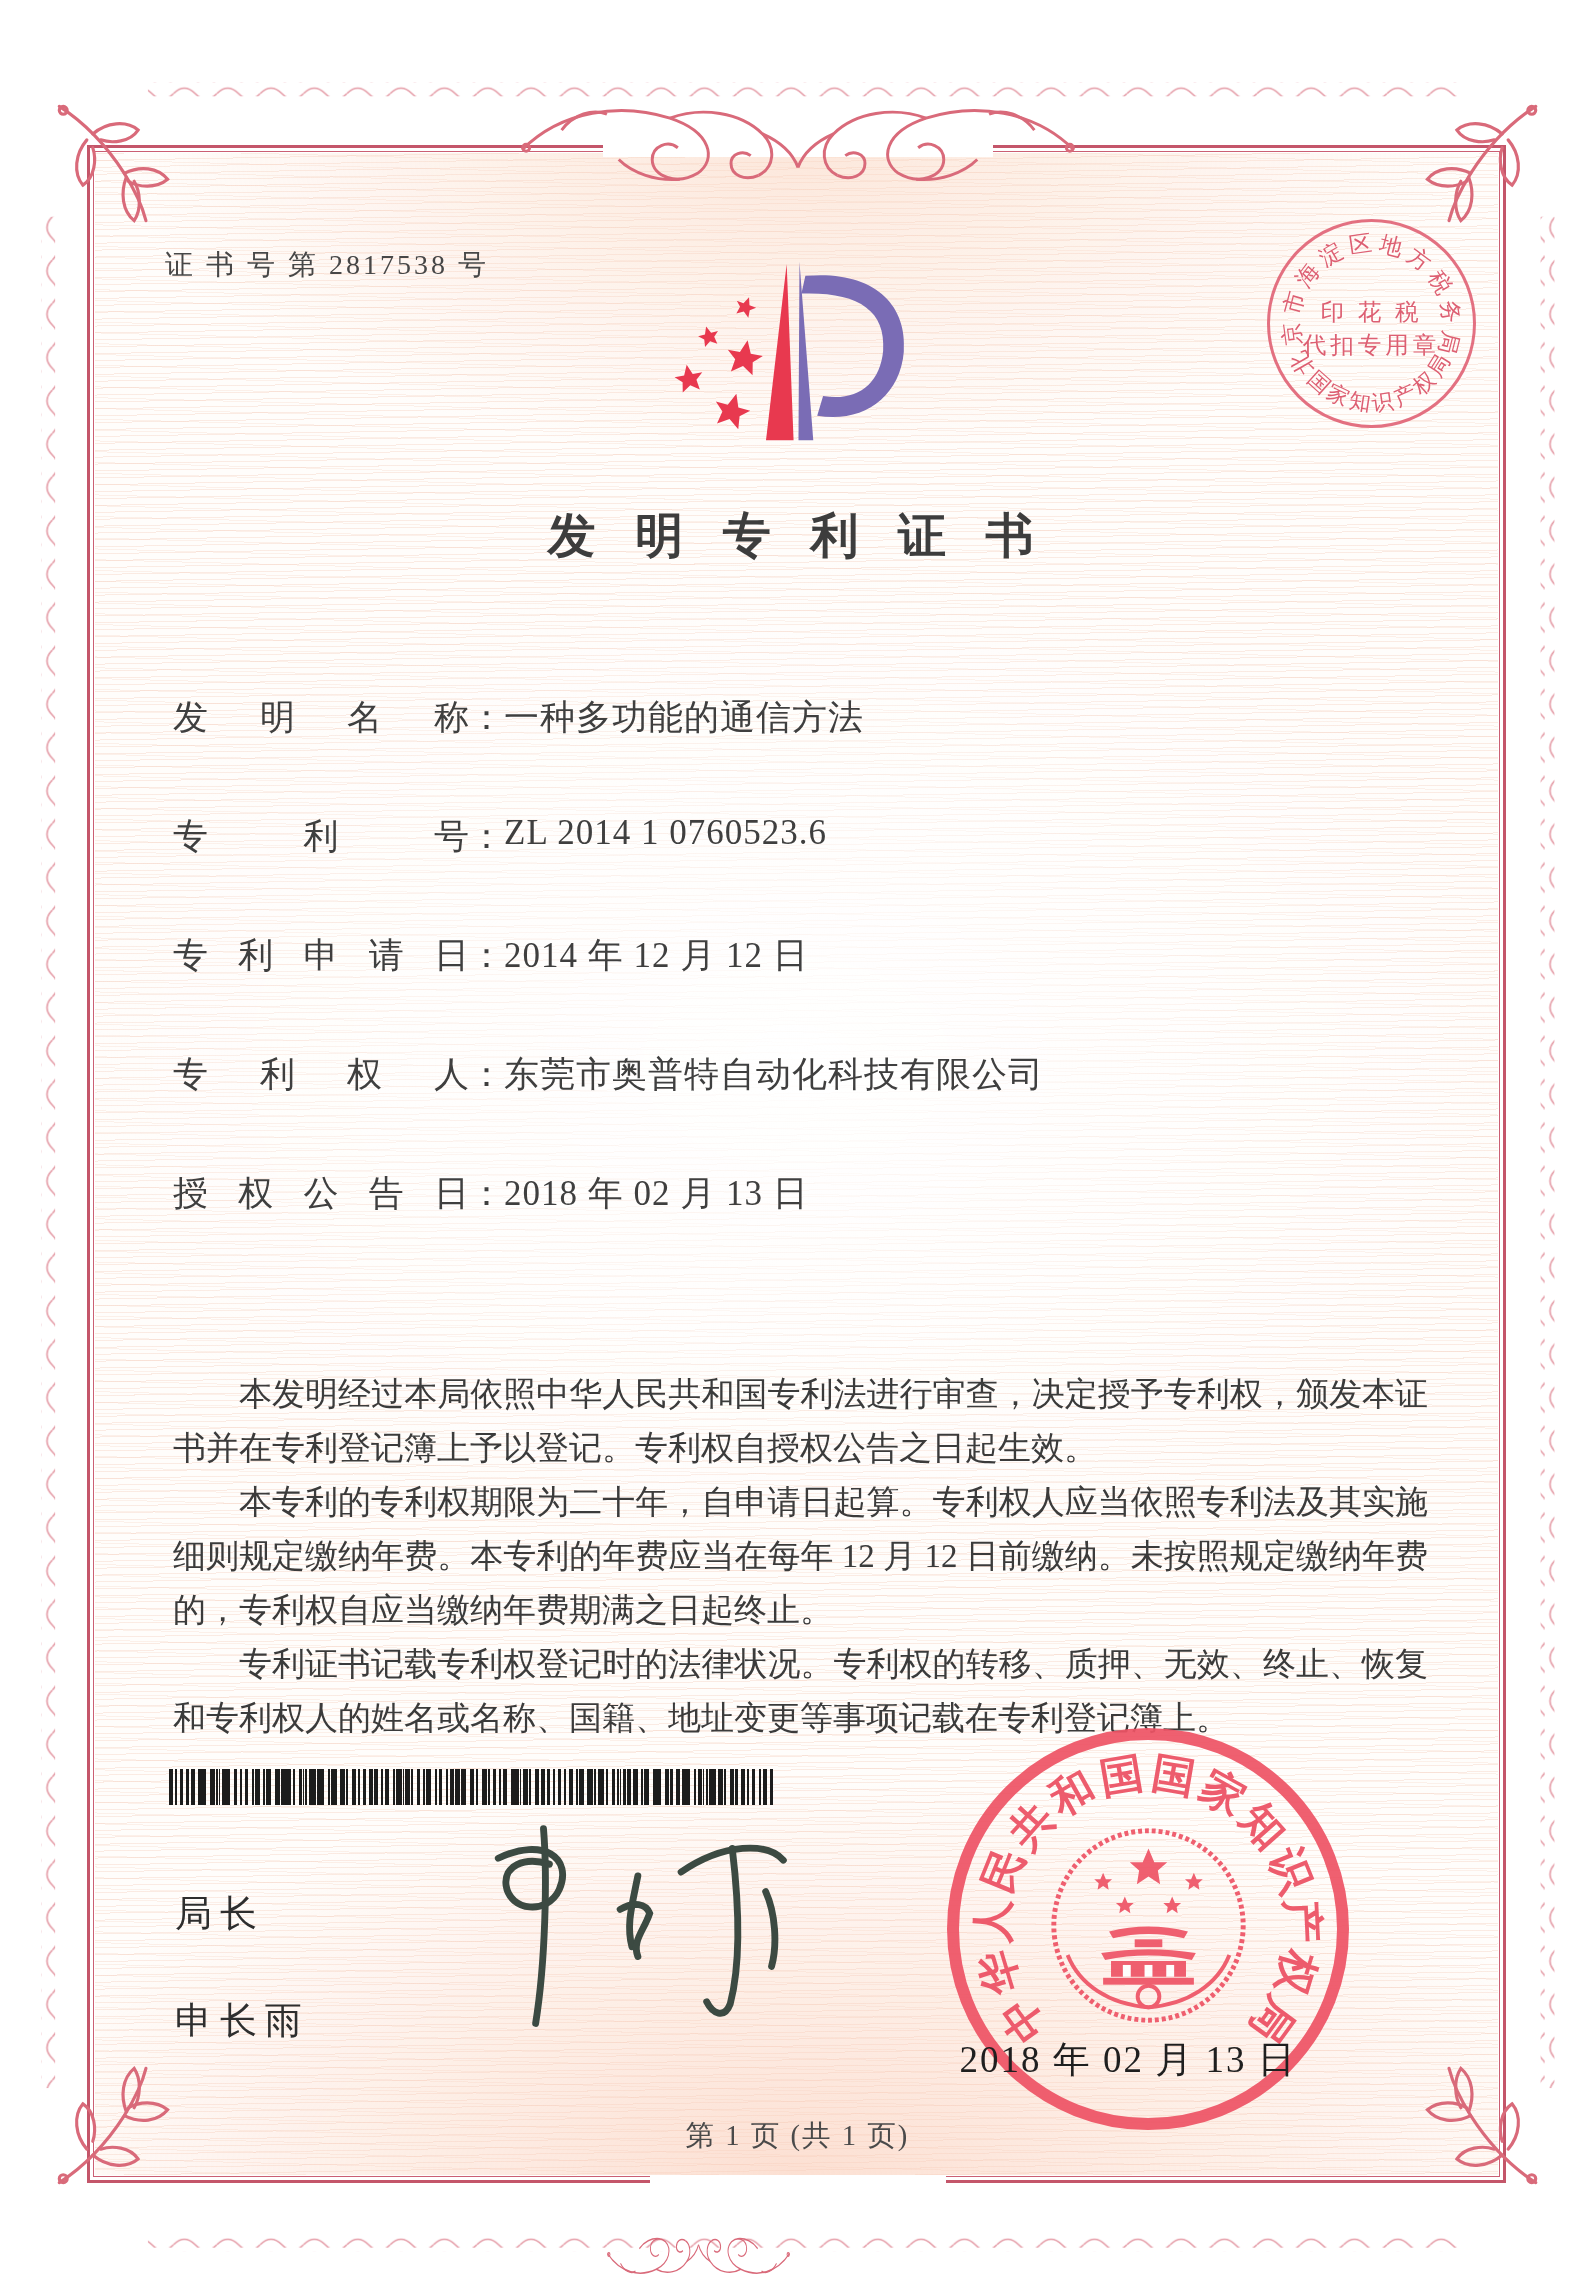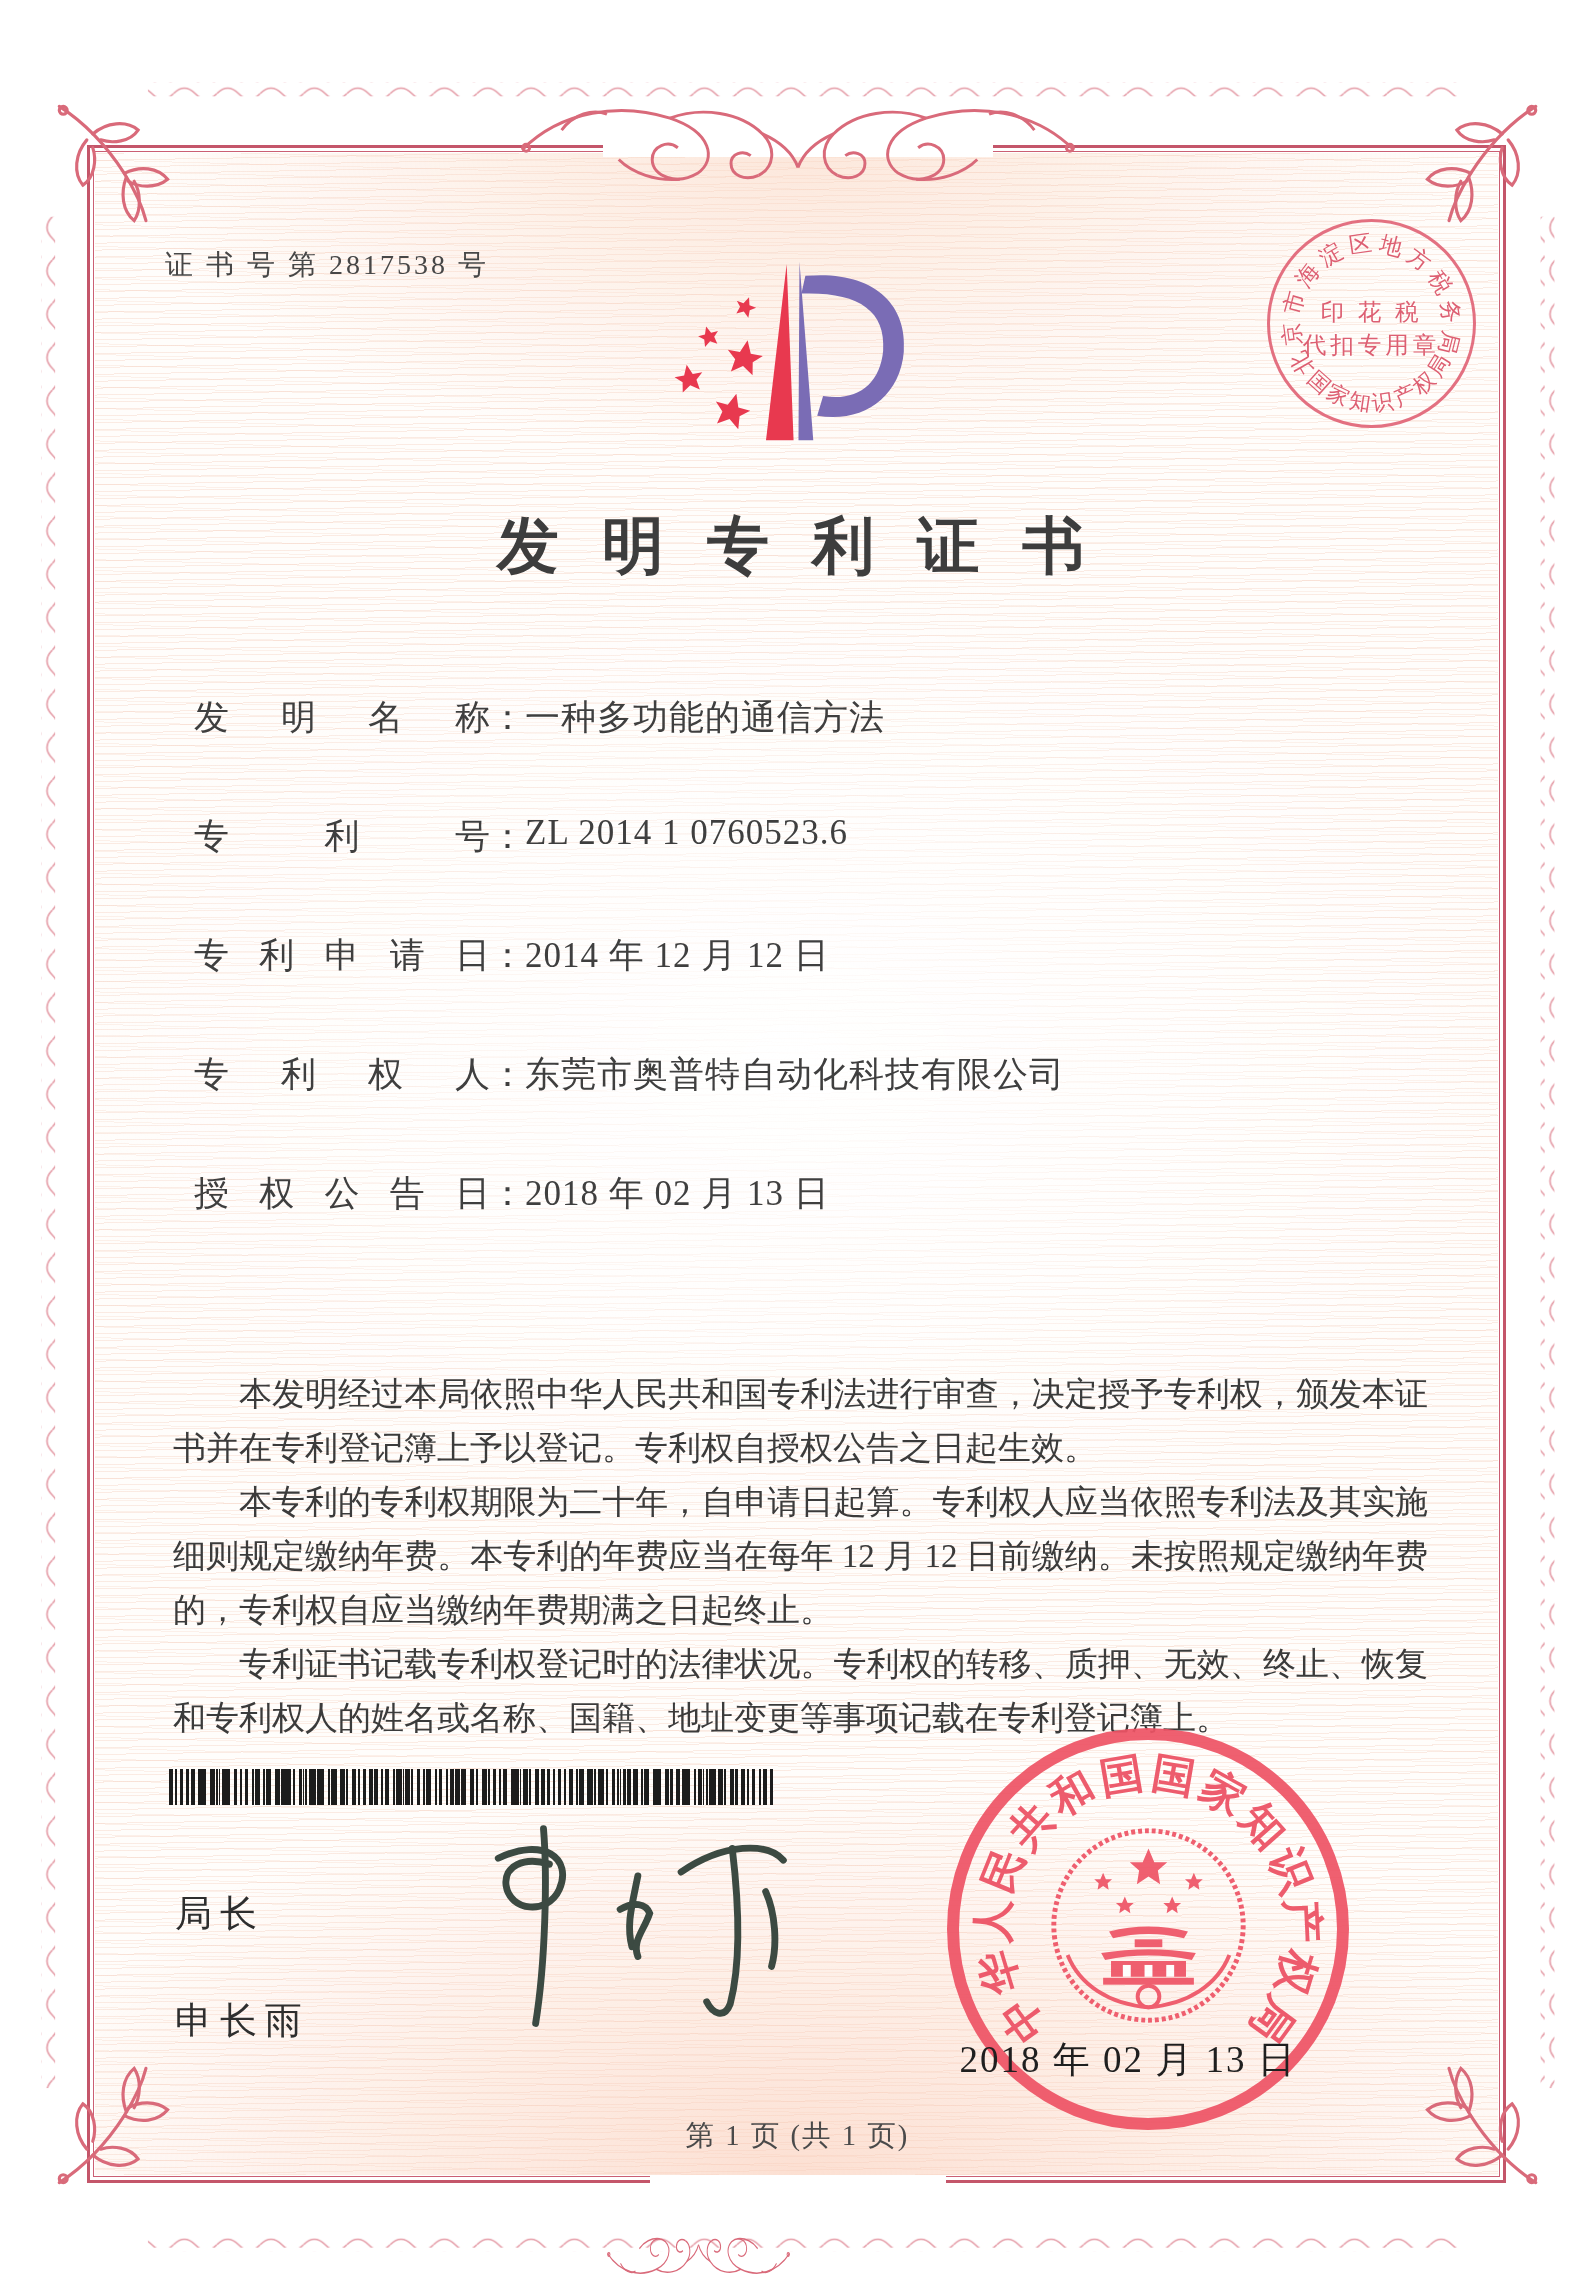--- a/index.html
+++ b/index.html
@@ -18,24 +18,24 @@
       radial-gradient(1133px 552px at 50% 100%, rgba(250,206,186,.62), rgba(250,206,186,0) 72%),
       repeating-linear-gradient(179deg, rgba(242,196,178,.33) 0 1px, rgba(255,255,255,0) 1px 6.9px),
       repeating-linear-gradient(181.5deg, rgba(244,205,188,.28) 0 1px, rgba(255,255,255,0) 1px 10.8px),
       #fffdfb;}
   .orn-patch{position:absolute; background:#ffffff; z-index:2;}
   .lace-layer{position:absolute; inset:0; z-index:3; pointer-events:none;}
   
   .content{position:absolute; inset:0; z-index:5;}
   .cert-no{position:absolute; left:165px; top:246px; font-size:28px; letter-spacing:3px; color:#474747;}
   .title{position:absolute; left:0; top:504px; width:1595px; text-align:center;
-         font-size:62px; font-weight:600; letter-spacing:13.8px; color:#3d3d3d;}
+         font-size:48px; font-weight:600; letter-spacing:13.8px; color:#3d3d3d;}
   .fields{position:absolute; left:173px; top:694px; width:1271px;}
   .frow{height:49px; margin-bottom:70px; font-size:35px; color:#3f3f3f; white-space:nowrap;}
-  .flabel{display:inline-block; width:296px; text-align:justify; text-align-last:justify; vertical-align:top;margin-left:21px;}
+  .flabel{display:inline-block; width:296px; text-align:justify; text-align-last:justify; vertical-align:top;}
   .fcolon{display:inline-block; vertical-align:top;}
   .fvalue{display:inline-block; vertical-align:top; letter-spacing:1px;}
   .paras{position:absolute; left:173px; top:1367px; width:1255px;
          font-size:33px; line-height:54px; color:#3b3b3b; text-align:justify;}
   .paras p{margin:0; text-indent:2em;}
   
   .barcode{position:absolute; left:169px; top:1769px; width:605px; height:36px;
     background-image:
       repeating-linear-gradient(90deg,#1c1c1c 0 2px,transparent 2px 5.9px),
       repeating-linear-gradient(90deg,#1c1c1c 0 3px,transparent 3px 10.8px),

